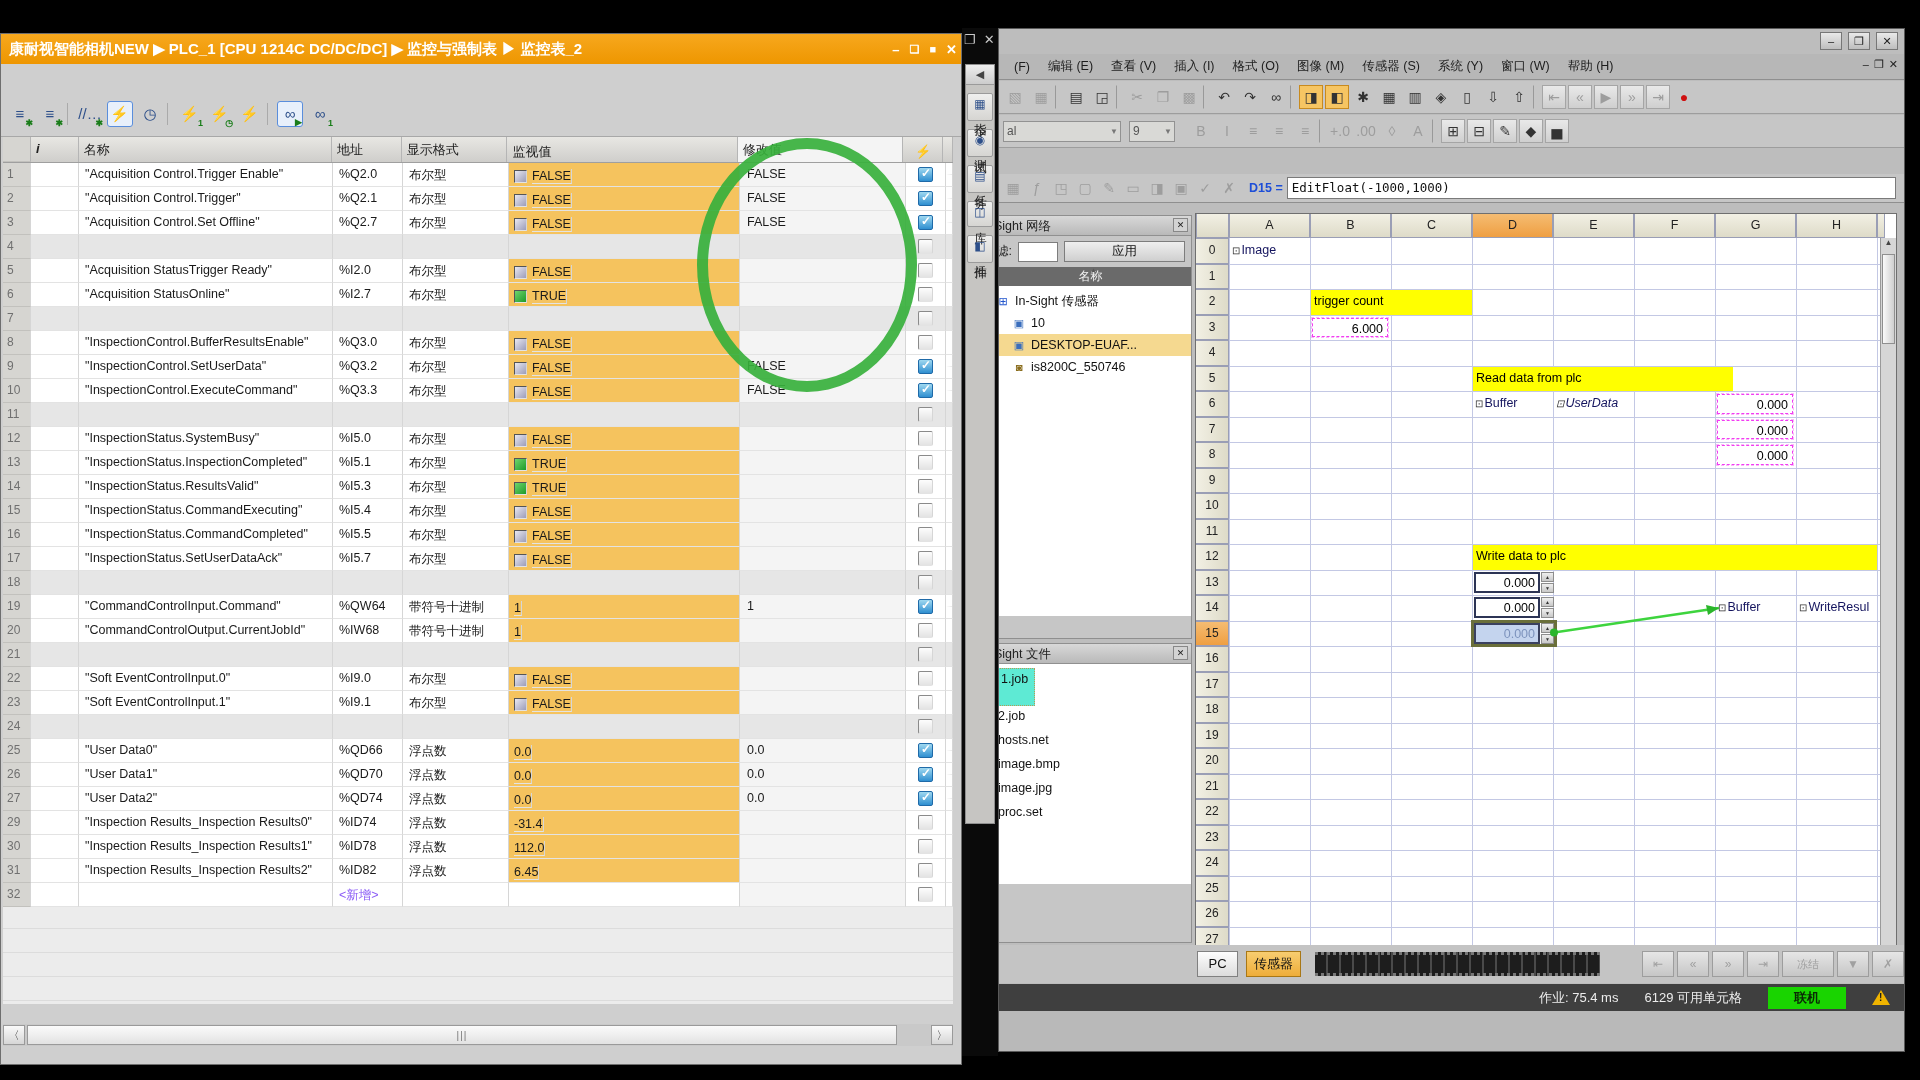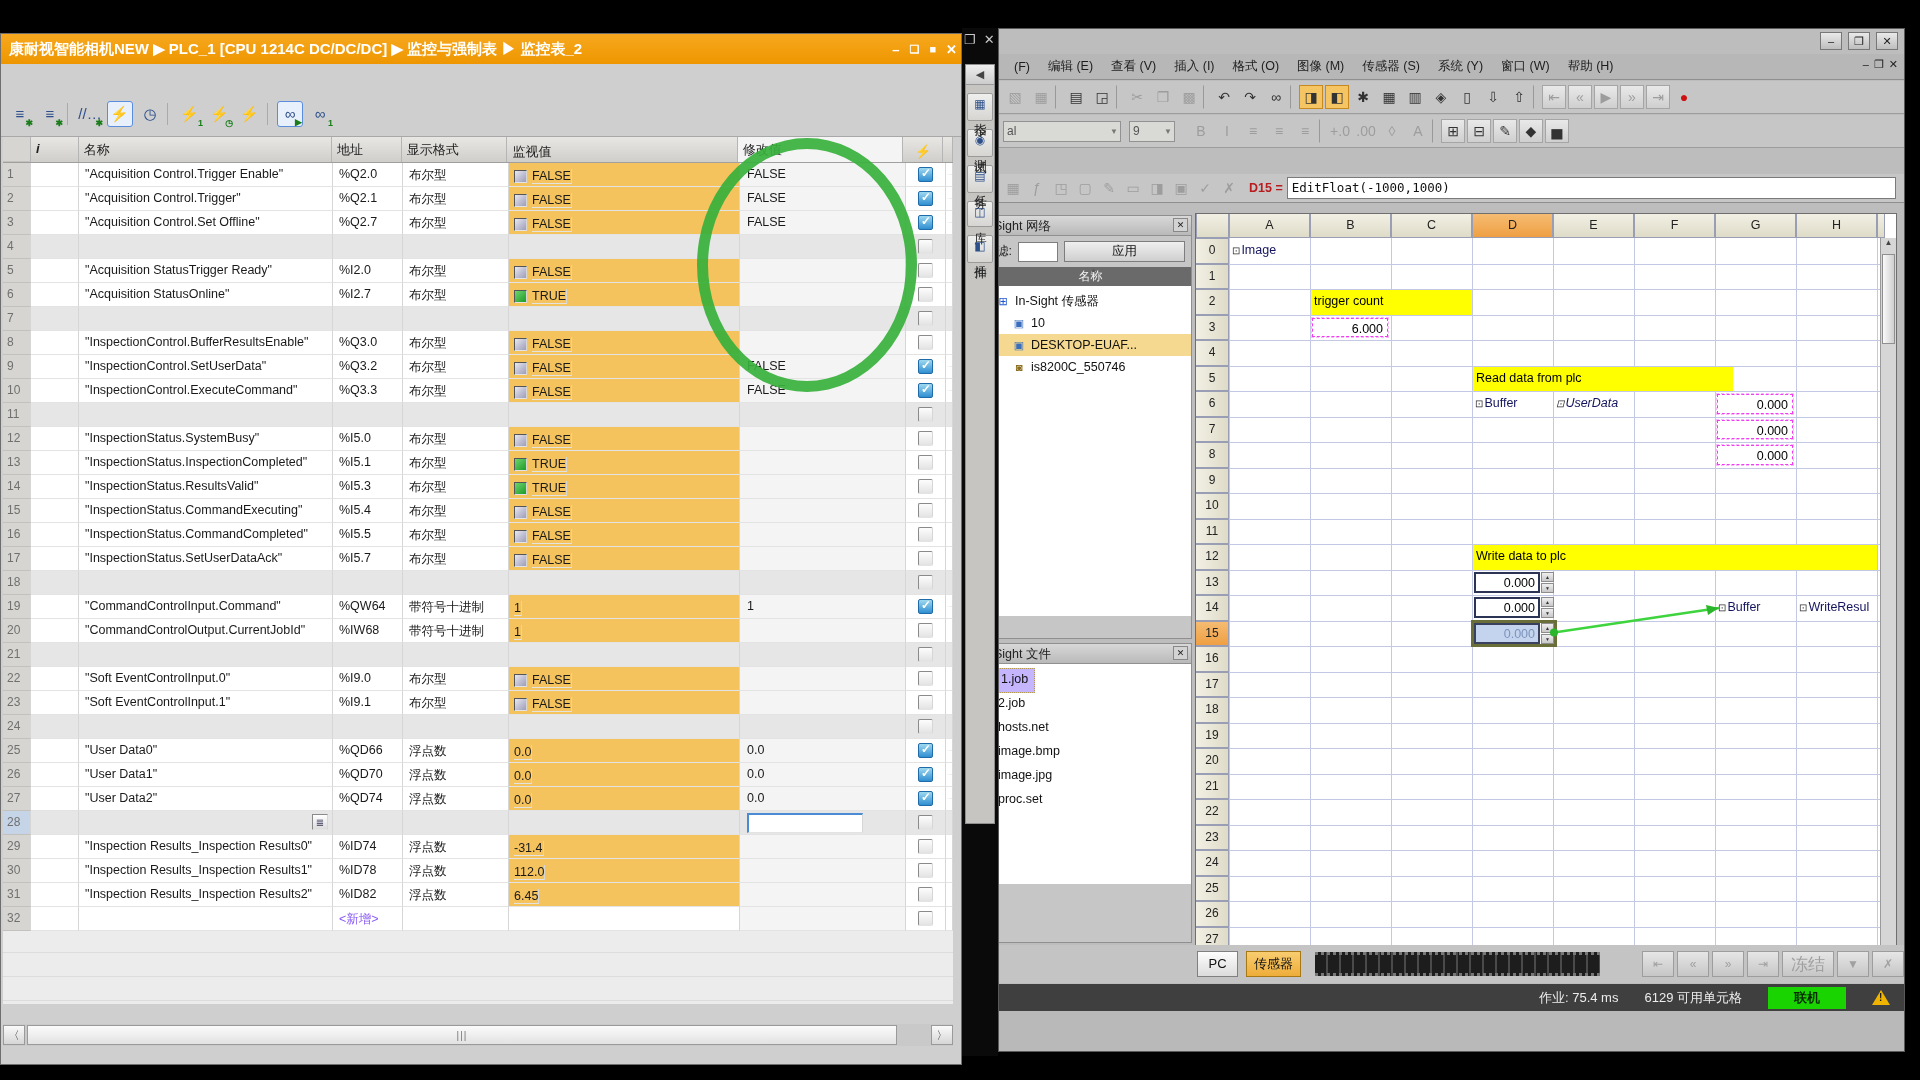--- a/index.html
+++ b/index.html
@@ -78,21 +78,21 @@
   .i-tb{position:absolute;left:0;width:100%;height:33px;background:#c6c6c6;border-bottom:1px solid #9d9d9d;display:flex;align-items:center;padding-left:4px;gap:2px;}
   .iicon{width:24px;height:24px;display:flex;align-items:center;justify-content:center;font-size:14px;color:#333;border:1px solid transparent;}
   .iicon.dis{color:#9d9d9d;}
   .iicon.hl{background:#f6c563;border:1px solid #c88a1e;}
   .iicon.grp{border:1px solid #a5a5a5;background:linear-gradient(#e9e9e9,#cfcfcf);}
   .iicon.red{color:#cf1010;}
   .iicon.sep{width:7px;border-left:1px solid #999;height:24px;}
   .combo{height:21px;background:#d9d9d6;border:1px solid #929292;color:#555;font-size:12px;display:flex;align-items:center;padding:0 3px;position:relative;}
   .combo .arr{position:absolute;right:2px;font-size:8px;color:#777;}
   .i-fx{position:absolute;left:0;top:145px;width:100%;height:29px;background:#c6c6c6;border-bottom:1px solid #8f8f8f;display:flex;align-items:center;padding-left:4px;}
-  .fxlabel{font-size:12.5px;font-weight:bold;color:#b91c1c;margin:0 4px 0 10px;}
+  .fxlabel{font-size:12.5px;font-weight:bold;color:#1d4ed8;margin:0 4px 0 10px;}
   .fxinput{flex:1;height:22px;background:#fff;border:1px solid #7a7a7a;font-family:"DejaVu Sans Mono",monospace;
     font-size:12.5px;color:#111;padding:2px 4px;margin-right:8px;white-space:nowrap;overflow:hidden;}
 
   
   .panel{position:absolute;left:-10px;width:203px;background:#c6c6c6;border:1px solid #8f8f8f;}
   .p-title{height:20px;background:linear-gradient(#d8d8d8,#b9b9b9);border-bottom:1px solid #909090;font-size:12.5px;color:#222;
     padding:2px 4px;position:relative;}
   .p-x{position:absolute;right:3px;top:2px;width:15px;height:14px;border:1px solid #888;background:#d3d3d3;font-size:9px;
     display:flex;align-items:center;justify-content:center;}
   .net-filter{display:flex;align-items:center;gap:6px;padding:5px 6px;font-size:12.5px;color:#222;}
@@ -105,21 +105,21 @@
   .tree-item{display:flex;align-items:center;gap:5px;height:22px;font-size:12.5px;color:#111;padding-left:6px;}
   .tree-item.lv1{padding-left:22px;}
   .tree-item.sel{background:#f5d990;}
   .tico{width:14px;height:12px;display:inline-block;font-size:11px;line-height:12px;text-align:center;}
   .tico.network{color:#2255cc;}
   .tico.computer{color:#3a6ebd;}
   .tico.sensor{color:#8a6d1d;}
   .files-crumb{background:#fff;border-bottom:1px solid #aaa;padding:4px 6px;font-size:12.5px;color:#111;line-height:20px;}
   .file-list{background:#fff;padding-top:4px;min-height:220px;}
   .file-item{height:24px;font-size:12.5px;color:#111;padding:3px 0 0 8px;}
-  .file-item.sel{background:#c4b5fd;border:1px dotted #b59a55;display:inline-block;padding:3px 6px 0 8px;height:25px;margin-left:2px;}
+  .file-item.sel{background:#5eead4;border:1px dotted #b59a55;display:inline-block;padding:3px 6px 0 8px;height:38px;margin-left:2px;}
 
   
   .ss{position:absolute;left:196px;top:184px;width:702px;height:760px;background:#fff;border:1px solid #6f6f6f;}
   .ss-ch{position:absolute;top:0;height:24px;background:linear-gradient(#f2f0e4,#dedbc8);border:1px solid #9a9eb5;border-top:none;
     font-size:12.5px;color:#222;text-align:center;line-height:22px;}
   .ss-ch.sel{background:linear-gradient(#f5bc72,#ef9f42);}
   .ss-rh{position:absolute;left:0;width:33px;background:linear-gradient(90deg,#f2f0e4,#dedbc8);border:1px solid #9a9eb5;border-left:none;
     font-size:12px;color:#222;text-align:center;}
   .ss-rh.sel{background:linear-gradient(#f5bc72,#ef9f42);}
   .gline{position:absolute;background:#c3c8e4;}
@@ -146,21 +146,21 @@
   .i-bottom{position:absolute;left:0;bottom:68px;width:100%;height:38px;background:#c4c4c4;display:flex;align-items:center;}
   .pcbtn{width:42px;height:26px;background:linear-gradient(#fdfdfd,#dcdcdc);border:1px solid #808080;font-size:13px;
     text-align:center;line-height:24px;margin-left:198px;color:#111;}
   .snbtn{width:56px;height:26px;background:linear-gradient(#f8cd70,#eead3a);border:1px solid #a87716;font-size:13px;
     text-align:center;line-height:24px;margin-left:8px;color:#111;}
   .filmstrip{width:292px;height:24px;margin-left:14px;border-top:3px dotted #777;border-bottom:3px dotted #777;
     background:repeating-linear-gradient(90deg,#1d1d1d 0 11px,#4a4a4a 11px 13px);}
   .pbgroup{display:flex;gap:3px;margin-left:42px;}
   .pbtn{width:32px;height:26px;background:linear-gradient(#e6e6e6,#c6c6c6);border:1px solid #9d9d9d;color:#a0a0a0;
     font-size:12px;display:flex;align-items:center;justify-content:center;}
-  .pbtn.txt{width:52px;font-size:17px;}
+  .pbtn.txt{width:52px;font-size:11px;}
   .i-status{position:absolute;left:0;bottom:40px;width:100%;height:27px;background:#3f3f3f;color:#ececec;font-size:13px;
     display:flex;align-items:center;justify-content:flex-end;gap:26px;padding-right:14px;}
   .online{background:#19d400;color:#0a2a05;font-weight:bold;padding:2px 26px;font-size:13px;}
   .statwarn{width:0;height:0;border-left:9px solid transparent;border-right:9px solid transparent;border-bottom:15px solid #f0b400;position:relative;}
   .statwarn:after{content:"!";position:absolute;left:-2px;top:2px;font-size:10px;font-weight:bold;color:#1c1c1c;}
   .i-footpad{position:absolute;left:0;bottom:0;width:100%;height:40px;background:#b9b9b9;}
   .blackbar{position:absolute;background:#000;}
 </style>
 </head>
 <body>
@@ -650,37 +650,20 @@
           <div class="cm hasval">
             <div>0.0</div>
           </div>
           <div class="cmd">0.0</div>
           <div class="cck">
             <div class="cb on"></div>
           </div>
           <div class="cw">
             <div class="warn"></div>
           </div>
-        </div>
-        <div class="trow empty selrow">
-          <div class="cn">28</div>
-          <div class="ci"></div>
-          <div class="cna">
-            <div class="nameicon">≣</div>
-          </div>
-          <div class="cad"></div>
-          <div class="cf"></div>
-          <div class="cm"></div>
-          <div class="cmd">
-            <div class="modedit"></div>
-          </div>
-          <div class="cck">
-            <div class="cb"></div>
-          </div>
-          <div class="cw"></div>
         </div>
         <div class="trow">
           <div class="cn">29</div>
           <div class="ci"></div>
           <div class="cna">"Inspection Results_Inspection Results0"</div>
           <div class="cad">%ID74</div>
           <div class="cf">浮点数</div>
           <div class="cm hasval">
             <div>-31.4</div>
           </div>

